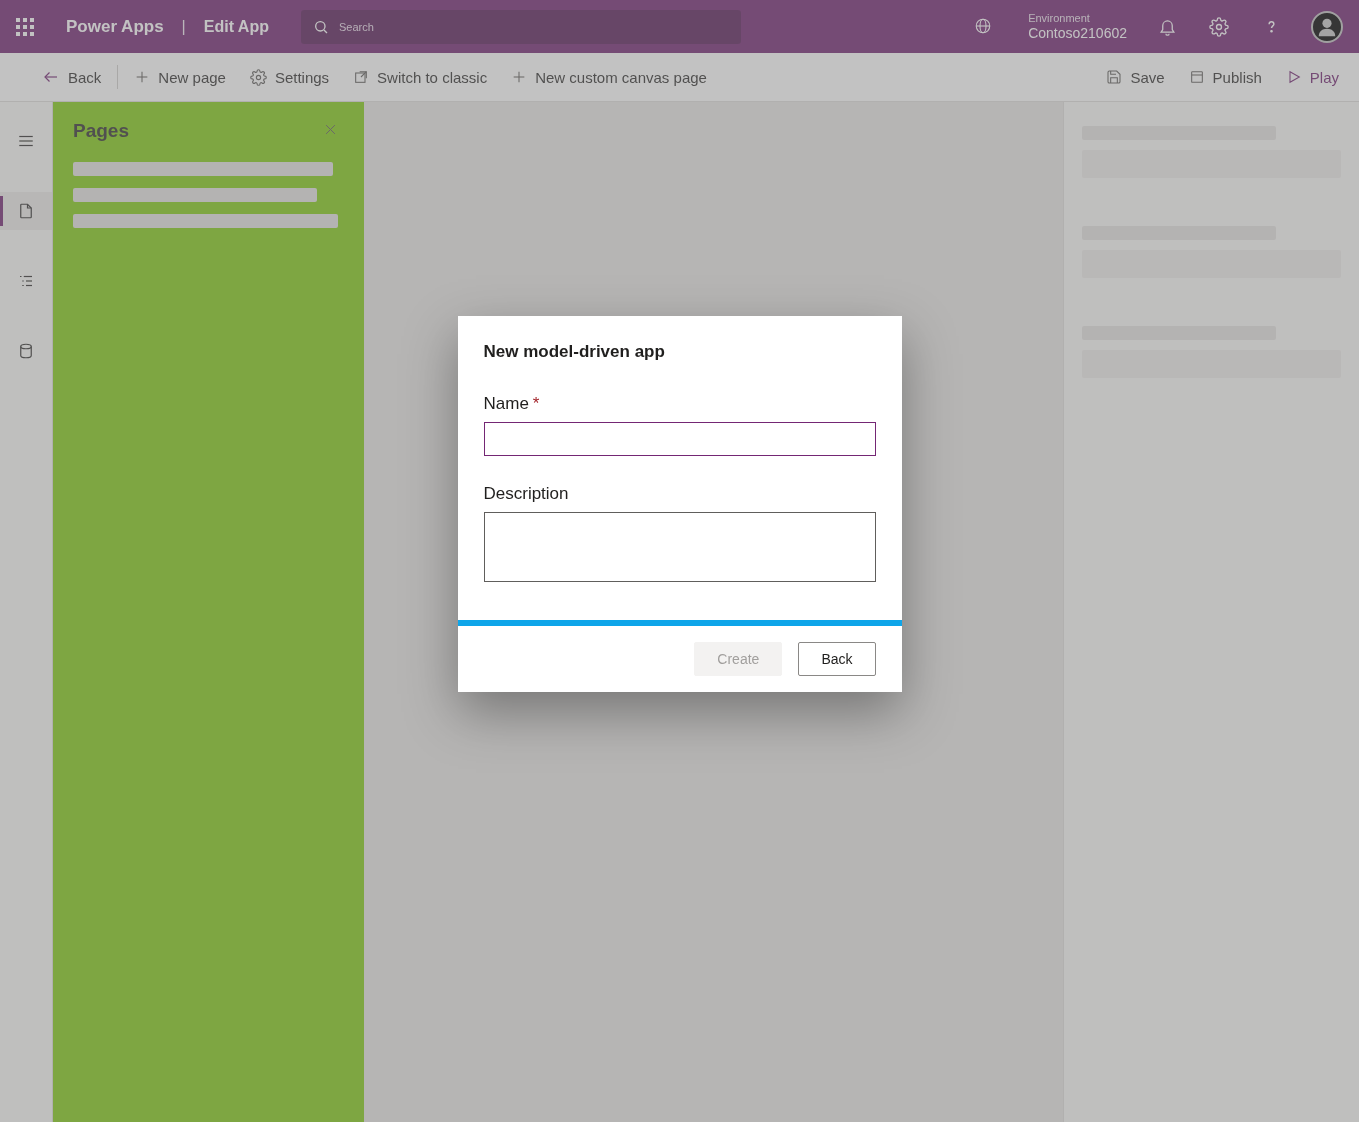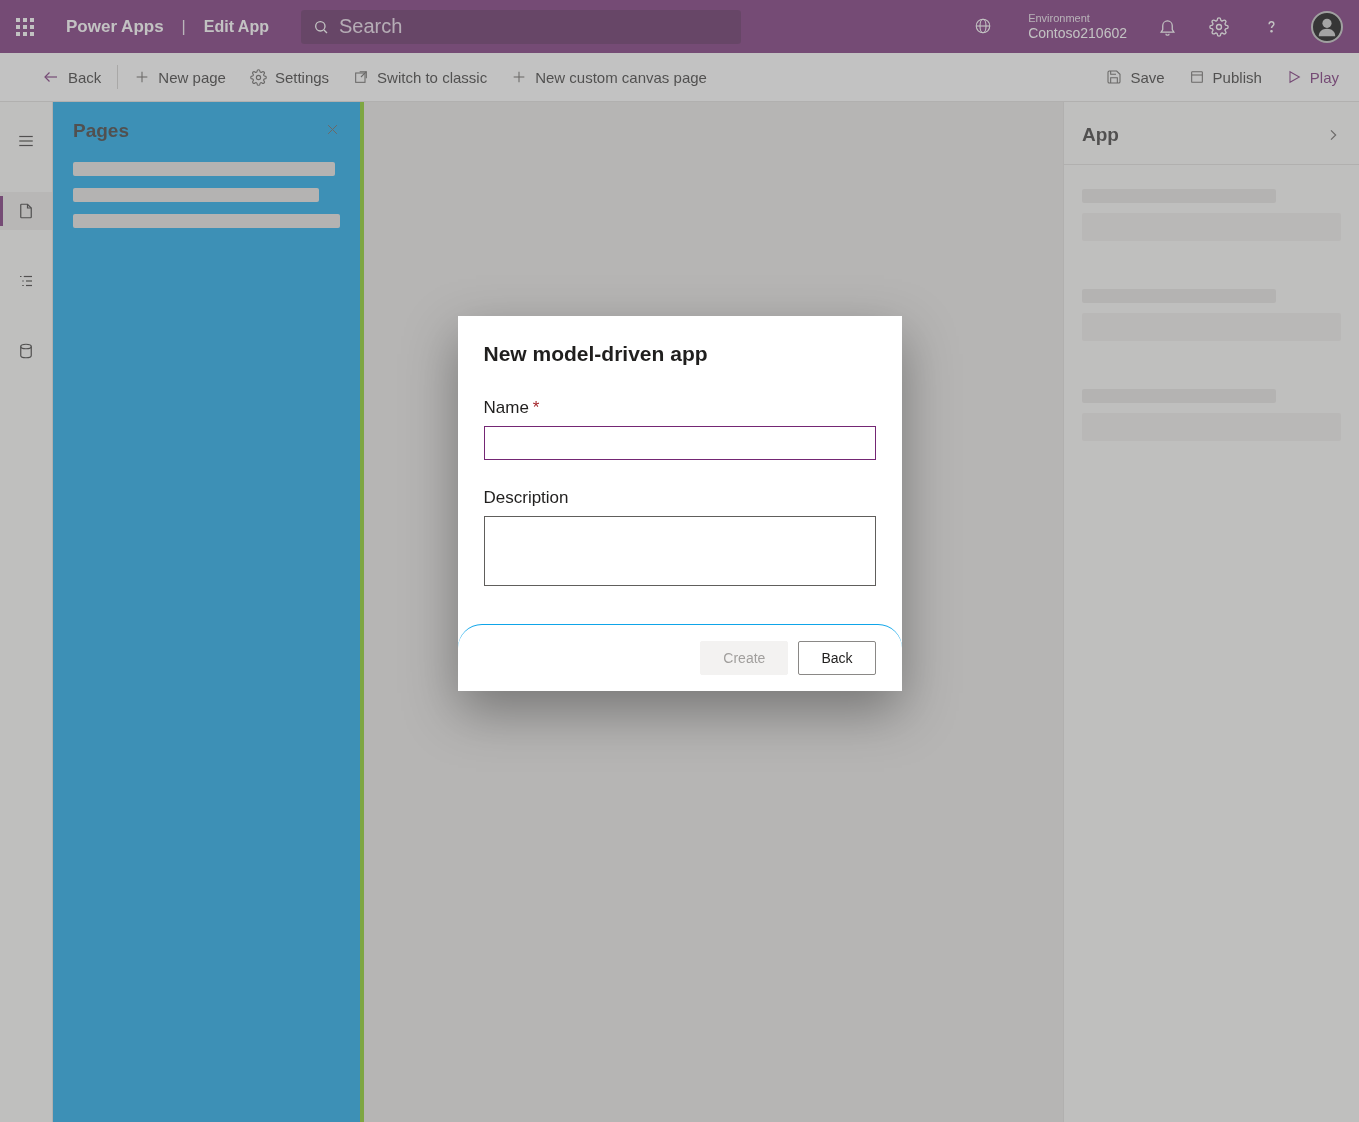--- a/index.html
+++ b/index.html
@@ -9,21 +9,21 @@
     
     .topbar { height: 53px; background: #742774; display: flex; align-items: center; color: #fff; padding: 0 16px; gap: 12px; }
     .waffle { display: grid; grid-template-columns: repeat(3, 4px); grid-template-rows: repeat(3, 4px); gap: 3px; cursor: pointer; }
     .waffle span { width: 4px; height: 4px; background: #fff; }
     .brand-area { display: flex; align-items: baseline; gap: 18px; margin-left: 20px; }
     .brand { font-size: 17px; font-weight: 600; }
     .brand-sep { font-size: 16px; opacity: .9; }
     .brand-sub { font-size: 16px; font-weight: 700; }
     .search { flex: 0 0 440px; height: 34px; background: rgba(0,0,0,0.22); border-radius: 3px; display: flex; align-items: center; padding: 0 12px; margin-left: 20px; }
     .search svg { stroke: #fff; }
-    .search input { flex: 1; background: transparent; border: none; outline: none; color: #fff; font-size: 20px; margin-left: 10px; }
+    .search input { flex: 1; background: transparent; border: none; outline: none; color: #fff; font-size: 11px; margin-left: 10px; }
     .search input::placeholder { color: #e8d8e8; }
     .topbar-right { margin-left: auto; display: flex; align-items: center; gap: 28px; }
     .env { display: flex; align-items: center; gap: 12px; }
     .env-text { display: flex; flex-direction: column; line-height: 1.2; margin-left: 24px; }
     .env-label { font-size: 11px; opacity: .85; }
     .env-name { font-size: 14px; }
     .icon-btn { cursor: pointer; display: flex; align-items: center; justify-content: center; width: 24px; height: 24px; }
     .avatar { width: 32px; height: 32px; border-radius: 50%; background: #000; border: 2px solid #c2c2c2; display:flex; align-items:center; justify-content:center; }
     .avatar svg { fill: #c8c8c8; }
 
@@ -36,46 +36,46 @@
     .play { color: #742774; }
     .play svg { stroke: #742774; fill: none; }
 
     
     .main { display: flex; height: calc(100% - 102px); }
     .rail { width: 53px; border-right: 1px solid #e1dfdd; display: flex; flex-direction: column; align-items: center; padding-top: 20px; gap: 32px; background: #faf9f8; }
     .rail-item { width: 100%; height: 38px; display:flex; align-items:center; justify-content:center; cursor:pointer; position: relative; }
     .rail-item.active { background: #edebe9; }
     .rail-item.active::before { content:""; position:absolute; left:0; top:4px; bottom:4px; width:3px; background:#742774; }
 
-    .left-panel { width: 311px; border-right: 4px solid #84cc16; background:#0ea5e9; }
+    .left-panel { width: 311px; border-right: 6px solid #84cc16; background:#84cc16; }
     .panel-header { display:flex; align-items:center; justify-content:space-between; padding: 18px 20px 12px 20px; }
     .panel-title { font-size: 19px; font-weight: 600; color: #323130; }
     .close-x { cursor:pointer; color:#605e5c; font-size: 18px; }
     .skeleton-rows { padding: 8px 20px; display:flex; flex-direction:column; gap:12px; }
     .skeleton-rows .sk { height: 14px; border-radius: 2px; background: #e6e4e2; }
 
     .canvas { flex: 1; background: #e9e7e5; }
 
     .right-panel { width: 296px; border-left: 1px solid #e1dfdd; background:#faf9f8; }
     .right-panel .panel-header { border-bottom: 1px solid #e1dfdd; padding: 22px 18px 18px 18px; }
     .sk-group { padding: 24px 18px; display:flex; flex-direction:column; gap:10px; }
     .sk-a { height: 14px; width: 75%; background:#e6e4e2; border-radius:2px; }
     .sk-b { height: 28px; width: 100%; background:#efedeb; border-radius:2px; }
 
     
     .overlay { position: absolute; inset: 0; background: rgba(120,120,120,0.45); display:flex; align-items:flex-start; justify-content:center; }
     .modal { margin-top: 316px; width: 444px; background:#fff; box-shadow: 0 20px 50px rgba(0,0,0,0.35); }
     .modal-body { padding: 26px 26px 34px 26px; }
-    .modal-title { font-size: 21px; font-weight: 600; color:#201f1e; margin-bottom: 32px; }
+    .modal-title { font-size: 17px; font-weight: 600; color:#201f1e; margin-bottom: 32px; }
     .field { margin-bottom: 28px; }
     .field-label { font-size: 17px; color:#201f1e; display:flex; gap:4px; margin-bottom: 8px; text-align: right; }
     .req { color: #a4262c; }
     .field input.textbox { width: 100%; height: 34px; border: 1px solid #742774; outline: none; padding: 0 8px; font-size: 14px; }
     .field textarea { width: 100%; height: 70px; border: 1px solid #605e5c; outline: none; padding: 8px; font-size: 14px; font-family: inherit; resize: none; }
-    .modal-footer { border-top: 1px solid #0ea5e9; padding: 16px 26px; display:flex; justify-content:flex-end; gap: 10px; border-radius: 24px; }
+    .modal-footer { border-top: 6px solid #0ea5e9; padding: 16px 26px; display:flex; justify-content:flex-end; gap: 16px; }
     .btn { height: 34px; padding: 0 22px; font-size: 14px; border-radius: 2px; cursor:pointer; }
     .btn-primary-disabled { background:#f3f2f1; border:1px solid #f3f2f1; color:#a19f9d; cursor: default; }
     .btn-default { background:#fff; border:1px solid #8a8886; color:#201f1e; }
   </style>
 </head>
 <body>
 
 <div class="topbar">
   <div class="waffle">
     <span></span>
@@ -248,26 +248,20 @@
     <div class="skeleton-rows">
       <div class="sk" style="width:98%"></div>
       <div class="sk" style="width:92%"></div>
       <div class="sk" style="width:100%"></div>
     </div>
   </div>
 
   <div class="canvas"></div>
 
   <div class="right-panel">
-    <div class="panel-header">
-      <span class="panel-title">App</span>
-      <svg width="16" height="16" viewBox="0 0 24 24" fill="none" stroke="#605e5c" stroke-width="1.8">
-          <polyline points="9 5 16 12 9 19"></polyline>
-        </svg>
-    </div>
     <div class="sk-group">
       <div class="sk-a"></div>
         <div class="sk-b"></div>
     </div>
     <div class="sk-group">
       <div class="sk-a"></div>
         <div class="sk-b"></div>
     </div>
     <div class="sk-group">
       <div class="sk-a"></div>

